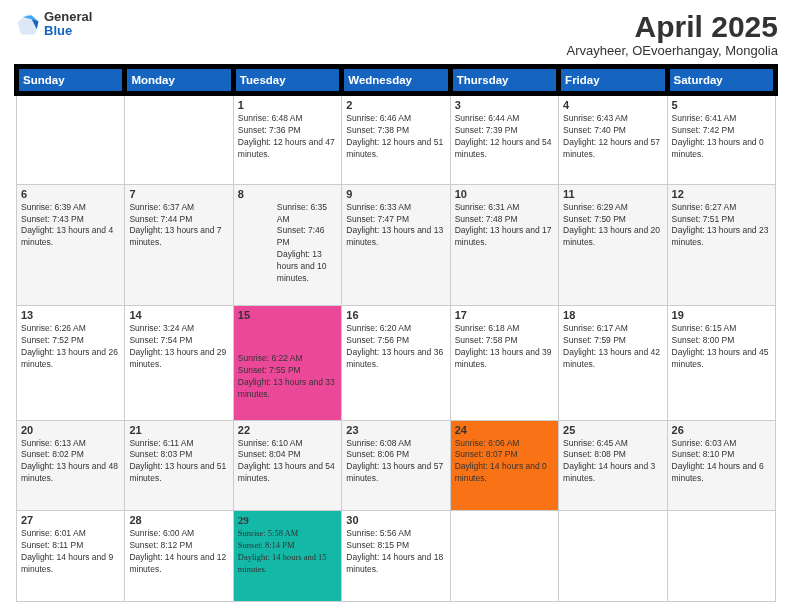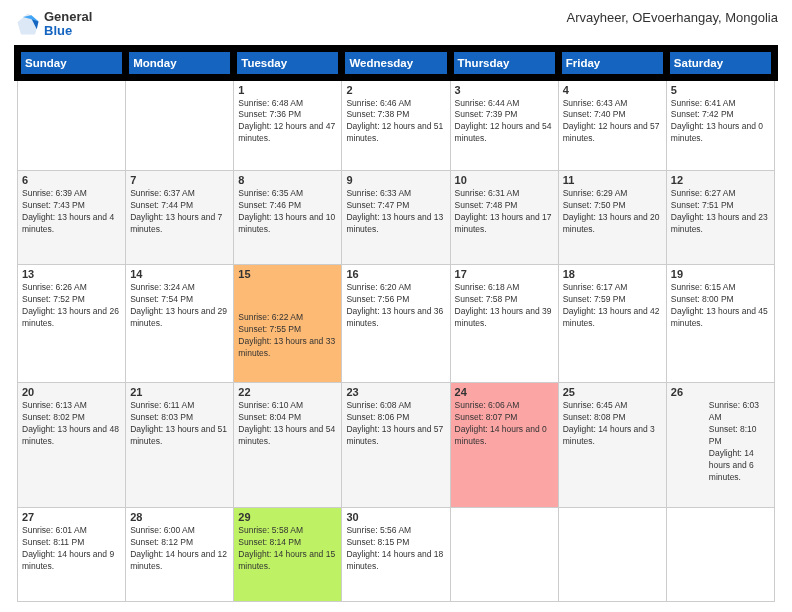--- a/index.html
+++ b/index.html
@@ -61,21 +61,21 @@
       width: 100%;
       table-layout: fixed;
     }
     .calendar th {
       background: #1565c0;
       color: #fff;
       font-size: 11.5px;
       font-weight: bold;
       padding: 5px 4px;
       text-align: left;
-      border: 7px solid #000000;
+      border: 5px solid #000000;
     }
     .calendar td {
       vertical-align: top;
       padding: 3px 4px;
       border: 1px solid #ccc;
       font-size: 9px;
       color: #333;
       height: 78px;
       background: #fff;
     }
@@ -106,20 +106,21 @@
         <polygon points="16,4 28,14 24,28 8,28 4,14" fill="#1565c0" opacity="0.15"></polygon>
         <polygon points="18,6 28,13 26,22" fill="#1565c0"></polygon>
         <polygon points="10,8 20,6 28,13 18,10" fill="#42a5f5"></polygon>
       </svg>
       <div class="logo-text">
         <span class="logo-general">General</span>
         <span class="logo-blue">Blue</span>
       </div>
     </div>
     <div class="title-block">
+      <div class="month-title">April 2025</div>
       <div class="subtitle">Arvayheer, OEvoerhangay, Mongolia</div>
     </div>
   </div>
 
   <table class="calendar">
     <thead>
       <tr>
         <th>Sunday</th>
         <th>Monday</th>
         <th>Tuesday</th>
@@ -172,21 +173,21 @@
 Daylight: 13 hours and 4 minutes.</div>
           </td>
           <td style="background: rgb(245, 245, 245);">
             <span class="day-num">7</span>
             <div class="day-info" style="white-space: pre-line;">Sunrise: 6:37 AM
 Sunset: 7:44 PM
 Daylight: 13 hours and 7 minutes.</div>
           </td>
           <td style="background: rgb(245, 245, 245);">
             <span class="day-num">8</span>
-            <div class="day-info" style="white-space: pre-line;">Sunrise: 6:35 AM
+            <div class="day-info" style="white-space: pre-line; margin-left: 39px;">Sunrise: 6:35 AM
 Sunset: 7:46 PM
 Daylight: 13 hours and 10 minutes.</div>
           </td>
           <td style="background: rgb(245, 245, 245);">
             <span class="day-num">9</span>
             <div class="day-info" style="white-space: pre-line;">Sunrise: 6:33 AM
 Sunset: 7:47 PM
 Daylight: 13 hours and 13 minutes.</div>
           </td>
           <td style="background: rgb(245, 245, 245);">
@@ -214,21 +215,21 @@
             <div class="day-info" style="white-space: pre-line;">Sunrise: 6:26 AM
 Sunset: 7:52 PM
 Daylight: 13 hours and 26 minutes.</div>
           </td>
           <td style="background: rgb(255, 255, 255);">
             <span class="day-num">14</span>
             <div class="day-info" style="white-space: pre-line;">Sunrise: 3:24 AM
 Sunset: 7:54 PM
 Daylight: 13 hours and 29 minutes.</div>
           </td>
-          <td style="background: #fdba74;">
+          <td style="background: #ec4899;">
             <span class="day-num">15</span>
             <div class="day-info" style="white-space: pre-line; margin-top: 32px;">Sunrise: 6:22 AM
 Sunset: 7:55 PM
 Daylight: 13 hours and 33 minutes.</div>
           </td>
           <td style="background: rgb(255, 255, 255);">
             <span class="day-num">16</span>
             <div class="day-info" style="white-space: pre-line;">Sunrise: 6:20 AM
 Sunset: 7:56 PM
 Daylight: 13 hours and 36 minutes.</div>
@@ -270,53 +271,53 @@
             <div class="day-info" style="white-space: pre-line;">Sunrise: 6:10 AM
 Sunset: 8:04 PM
 Daylight: 13 hours and 54 minutes.</div>
           </td>
           <td style="background: rgb(245, 245, 245);">
             <span class="day-num">23</span>
             <div class="day-info" style="white-space: pre-line;">Sunrise: 6:08 AM
 Sunset: 8:06 PM
 Daylight: 13 hours and 57 minutes.</div>
           </td>
-          <td style="background: #fca5a5;">
+          <td style="background: #f97316;">
             <span class="day-num">24</span>
             <div class="day-info" style="white-space: pre-line;">Sunrise: 6:06 AM
 Sunset: 8:07 PM
 Daylight: 14 hours and 0 minutes.</div>
           </td>
           <td style="background: rgb(245, 245, 245);">
             <span class="day-num">25</span>
             <div class="day-info" style="white-space: pre-line;">Sunrise: 6:45 AM
 Sunset: 8:08 PM
 Daylight: 14 hours and 3 minutes.</div>
           </td>
           <td style="background: rgb(245, 245, 245);">
             <span class="day-num">26</span>
-            <div class="day-info" style="white-space: pre-line; margin-left: 38px;">Sunrise: 6:03 AM
+            <div class="day-info" style="white-space: pre-line;">Sunrise: 6:03 AM
 Sunset: 8:10 PM
 Daylight: 14 hours and 6 minutes.</div>
           </td>
         </tr>
         <tr>
           <td style="background: rgb(255, 255, 255);">
             <span class="day-num">27</span>
             <div class="day-info" style="white-space: pre-line;">Sunrise: 6:01 AM
 Sunset: 8:11 PM
 Daylight: 14 hours and 9 minutes.</div>
           </td>
           <td style="background: rgb(255, 255, 255);">
             <span class="day-num">28</span>
             <div class="day-info" style="white-space: pre-line;">Sunrise: 6:00 AM
 Sunset: 8:12 PM
 Daylight: 14 hours and 12 minutes.</div>
           </td>
-          <td style="background: #bef264;">
+          <td style="background: #14b8a6; font-family: Liberation Serif, serif;">
             <span class="day-num">29</span>
             <div class="day-info" style="white-space: pre-line;">Sunrise: 5:58 AM
 Sunset: 8:14 PM
 Daylight: 14 hours and 15 minutes.</div>
           </td>
           <td style="background: rgb(255, 255, 255);">
             <span class="day-num">30</span>
             <div class="day-info" style="white-space: pre-line;">Sunrise: 5:56 AM
 Sunset: 8:15 PM
 Daylight: 14 hours and 18 minutes.</div>

